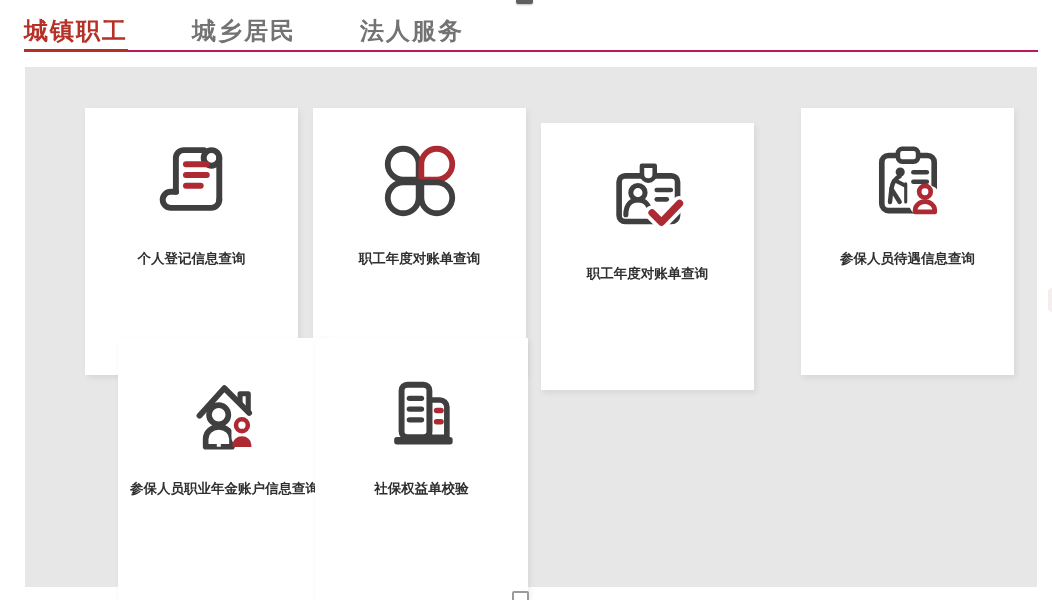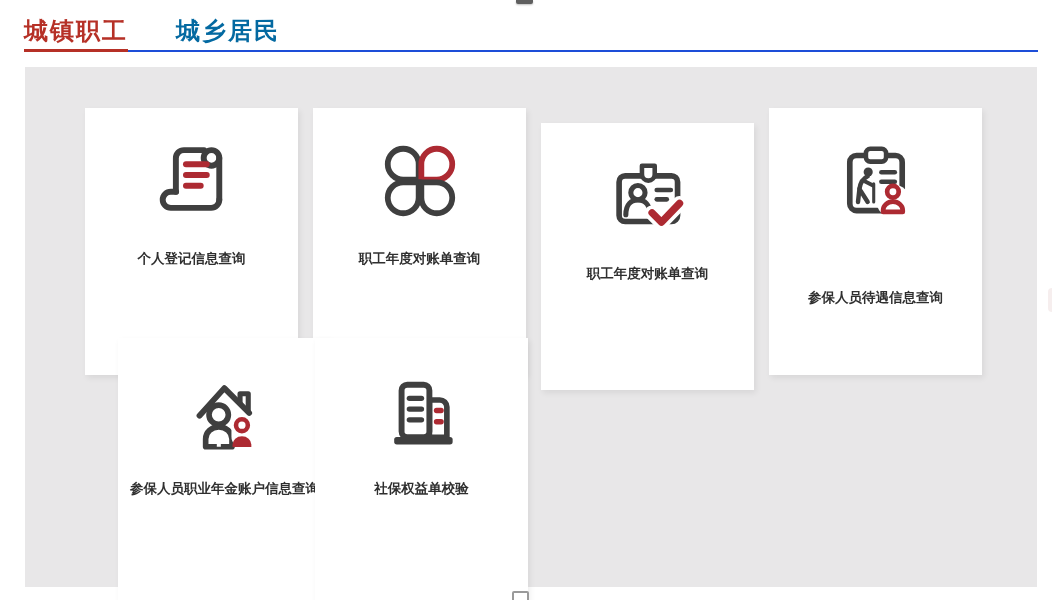--- a/index.html
+++ b/index.html
@@ -10,26 +10,26 @@
   }
   
   .top-notch{
     position:absolute; left:516px; top:0; width:17px; height:4px;
     background:#5f5f5f; border-radius:0 0 2px 2px;
     box-shadow:0 1px 2px rgba(0,0,0,.25);
   }
   
   .tabs-row{
     position:absolute; left:24px; top:15px; width:1014px;
-    display:flex; gap:48px; align-items:flex-end;
-    border-bottom:2px solid #1d4ed8; padding-bottom:3px;
+    display:flex; gap:64px; align-items:flex-end;
+    border-bottom:2px solid #be185d; padding-bottom:3px;
   }
   .tab{
     position:relative; font-size:24px; font-weight:bold; letter-spacing:2px;
-    line-height:32px; color:#0369a1; cursor:pointer; white-space:nowrap;
+    line-height:32px; color:#737373; cursor:pointer; white-space:nowrap;
   }
   .tab.active{ color:#b63026; }
   .tab.active::after{
     content:""; position:absolute; left:0; right:0; bottom:-5px; height:3px;
     background:#b63026;
   }
   
   .panel{
     position:absolute; left:25px; top:67px; width:1012px; height:520px;
     background:#e8e7e8;
@@ -41,21 +41,21 @@
   }
   .card .icon-wrap{ margin-top:30px; width:86px; height:86px; }
   .card .icon-wrap svg{ width:86px; height:86px; display:block; }
   .card .card-label{
     margin-top:26px; font-size:13.5px; font-weight:bold; color:#2f2f2f;
     text-align:center; white-space:nowrap; letter-spacing:0;
   }
   .c1{ left:60px;  top:41px; }
   .c2{ left:288px; top:41px; }
   .c3{ left:516px; top:56px; }
-  .c4{ left:744px; top:41px;gap:39px; }
+  .c4{ left:776px; top:41px; }
   .c5{ left:60px;  top:271px;margin-left:33px; }
   .c6{ left:290px; top:271px; }
   
   .bottom-box{
     position:absolute; left:512px; top:591px; width:17px; height:14px;
     background:#fff; border:2px solid #9a9a9a; border-radius:2px;
   }
   
   .right-sliver{
     position:absolute; right:0; top:288px; width:4px; height:24px;
@@ -65,20 +65,21 @@
 </head>
 <body>
 
 <div class="screen">
 
   <div class="top-notch"></div>
 
   <nav class="tabs-row">
     <div class="tab active">城镇职工</div>
     <div class="tab">城乡居民</div>
+    <div class="tab">法人服务</div>
   </nav>
 
   <section class="panel">
 
     <div class="card c1">
       <div class="icon-wrap">
         <svg viewBox="0 0 64 64">
           <g fill="none" stroke="#3f3f3f" stroke-width="4.4" stroke-linecap="round" stroke-linejoin="round">
             <path d="M20 40 V15 a6 6 0 0 1 6 -6 h15"></path>
             <circle cx="46.5" cy="14.8" r="5.8"></circle>

